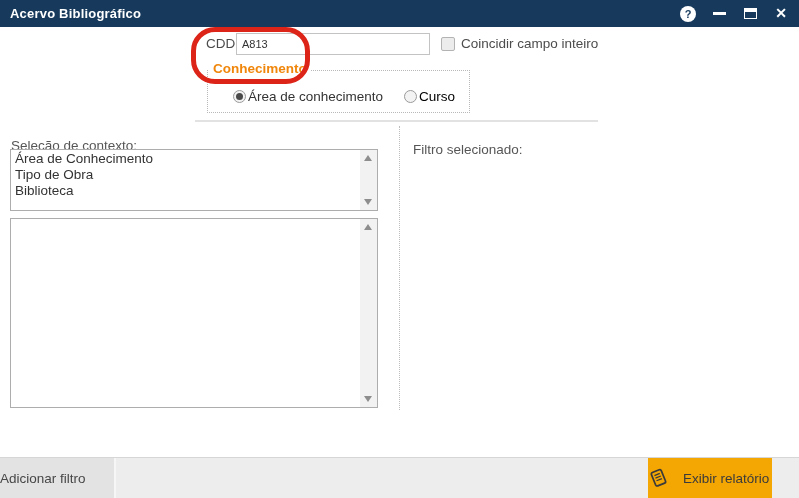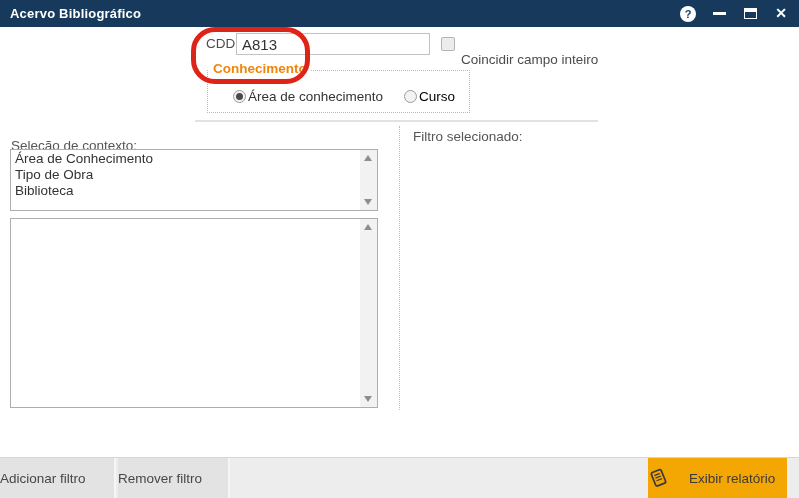--- a/index.html
+++ b/index.html
@@ -13,59 +13,59 @@
   .tb-controls { position:absolute; right:9px; top:0; height:27px; display:flex; align-items:center; gap:13px; }
   .tb-btn { display:flex; align-items:center; justify-content:center; width:18px; height:27px; cursor:pointer; }
   .help-glyph { width:16px; height:16px; border-radius:50%; background:#fff; color:#16395c; font-size:11px; font-weight:700; display:flex; align-items:center; justify-content:center; }
   .min-glyph { width:13px; height:3px; background:#fff; }
   .max-glyph { width:13px; height:11px; border:1px solid #fff; border-top:4px solid #fff; }
   .close-glyph { color:#fff; font-size:14px; font-weight:700; line-height:27px; }
 
   
   .lbl { position:absolute; font-size:13.5px; color:#4c4c4c; white-space:nowrap; }
   .cdd-label { left:206px; top:36px; }
-  .cdd-input { position:absolute; left:236px; top:33px; width:194px; height:22px; border:1px solid #c3c3c3; font-family:"Liberation Sans",sans-serif; font-size:15px; color:#333; padding:8px 5px; outline:none; }
+  .cdd-input { position:absolute; left:236px; top:33px; width:194px; height:22px; border:1px solid #c3c3c3; font-family:"Liberation Sans",sans-serif; font-size:11px; color:#333; padding:8px 5px; outline:none; }
   .checkbox { position:absolute; left:441px; top:37px; width:14px; height:14px; background:#ececec; border:1px solid #b3b3b3; border-radius:2px; cursor:pointer; }
-  .checkbox-label { left:461px; top:52px; }
+  .checkbox-label { left:461px; top:36px; }
 
   
   .group-box { position:absolute; left:207px; top:70px; width:263px; height:43px; border:1px dotted #b8b8b8; }
   .group-legend { position:absolute; left:209px; top:61px; background:#fff; padding:0 4px; font-size:13.5px; font-weight:700; color:#f0860b; z-index:2; }
   .radio { position:absolute; width:13px; height:13px; border-radius:50%; border:1px solid #9a9a9a; background:#f3f3f3; cursor:pointer; }
   .radio.checked::after { content:""; position:absolute; left:2px; top:2px; width:7px; height:7px; border-radius:50%; background:#4a4a4a; }
   .radio1 { left:233px; top:90px; }
   .radio1-label { left:248px; top:89px; color:#333; }
   .radio2 { left:404px; top:90px; }
   .radio2-label { left:419px; top:89px; color:#000000; }
 
   .hsep { position:absolute; left:195px; top:120px; width:403px; height:2px; background:#e2e2e2; }
   .vsep { position:absolute; left:399px; top:126px; height:284px; width:0; border-left:1px dotted #bdbdbd; }
 
   .context-label { left:11px; top:138px; color:#565656; }
-  .filter-label { left:413px; top:129px; color:#565656; }
+  .filter-label { left:413px; top:142px; color:#565656; }
 
   
   .listbox { position:absolute; left:10px; width:368px; background:#fff; border:1px solid #adadad; }
   .listbox1 { top:149px; height:62px; }
   .listbox2 { top:218px; height:190px; }
   .list-items { position:absolute; left:0; top:0; right:18px; bottom:0; overflow:hidden; padding:1px 0 0 4px; }
   .list-item { font-size:13.5px; color:#333; line-height:16px; white-space:nowrap; cursor:default; }
   .scrollbar { position:absolute; top:0; right:0; bottom:0; width:17px; background:#f2f2f2; }
   .sb-arrow { position:absolute; left:0; width:17px; height:16px; cursor:pointer; }
   .sb-up { top:0; }
   .sb-down { bottom:0; }
   .sb-up::after { content:""; position:absolute; left:4px; top:5px; border-left:4.5px solid transparent; border-right:4.5px solid transparent; border-bottom:6px solid #8d8d8d; }
   .sb-down::after { content:""; position:absolute; left:4px; top:5px; border-left:4.5px solid transparent; border-right:4.5px solid transparent; border-top:6px solid #8d8d8d; }
 
   
   .footer { position:absolute; left:0; top:457px; width:799px; height:41px; background:#ededed; border-top:1px solid #d6d6d6; }
   .footer-btn { position:absolute; top:458px; height:40px; display:flex; align-items:center; font-size:13.5px; color:#474747; cursor:pointer; }
   .btn-add { left:0; width:116px; background:#e3e3e3; border-right:2px solid #f6f6f6; }
   .btn-remove { left:118px; width:112px; background:#e3e3e3; border-right:2px solid #f6f6f6; }
-  .btn-report { left:648px; width:139px; background:#f4a603; color:#3b3b3b; gap:21px; }
+  .btn-report { left:648px; width:124px; background:#f4a603; color:#3b3b3b; gap:15px; }
   .report-icon { width:20px; height:20px; display:block; }
 
   
   .annotation { position:absolute; left:191px; top:27px; width:119px; height:57px; border:5px solid #dd2418; border-radius:24px; z-index:6; pointer-events:none; }
 </style>
 </head>
 <body>
 
 <div class="window">
 
@@ -122,23 +122,20 @@
       <div class="sb-arrow sb-down"></div>
     </div>
   </div>
 
   <span class="lbl filter-label">Filtro selecionado:</span>
 
   <div class="footer"></div>
   <div class="footer-btn btn-add">
     <span>Adicionar filtro</span>
   </div>
-  <div class="footer-btn btn-remove">
-    <span>Remover filtro</span>
-  </div>
   <div class="footer-btn btn-report">
     <svg class="report-icon" viewBox="0 0 20 20">
       <g transform="rotate(-22 10 10)">
         <rect x="5.2" y="2.8" width="10.6" height="14.4" rx="1.6" fill="none" stroke="#3a3a3a" stroke-width="1.7"></rect>
         <line x1="7.6" y1="6.4" x2="13.4" y2="6.4" stroke="#3a3a3a" stroke-width="1.3"></line>
         <line x1="7.6" y1="9.2" x2="13.4" y2="9.2" stroke="#3a3a3a" stroke-width="1.3"></line>
         <line x1="7.6" y1="12" x2="13.4" y2="12" stroke="#3a3a3a" stroke-width="1.3"></line>
       </g>
     </svg>
     <span>Exibir relatório</span>

